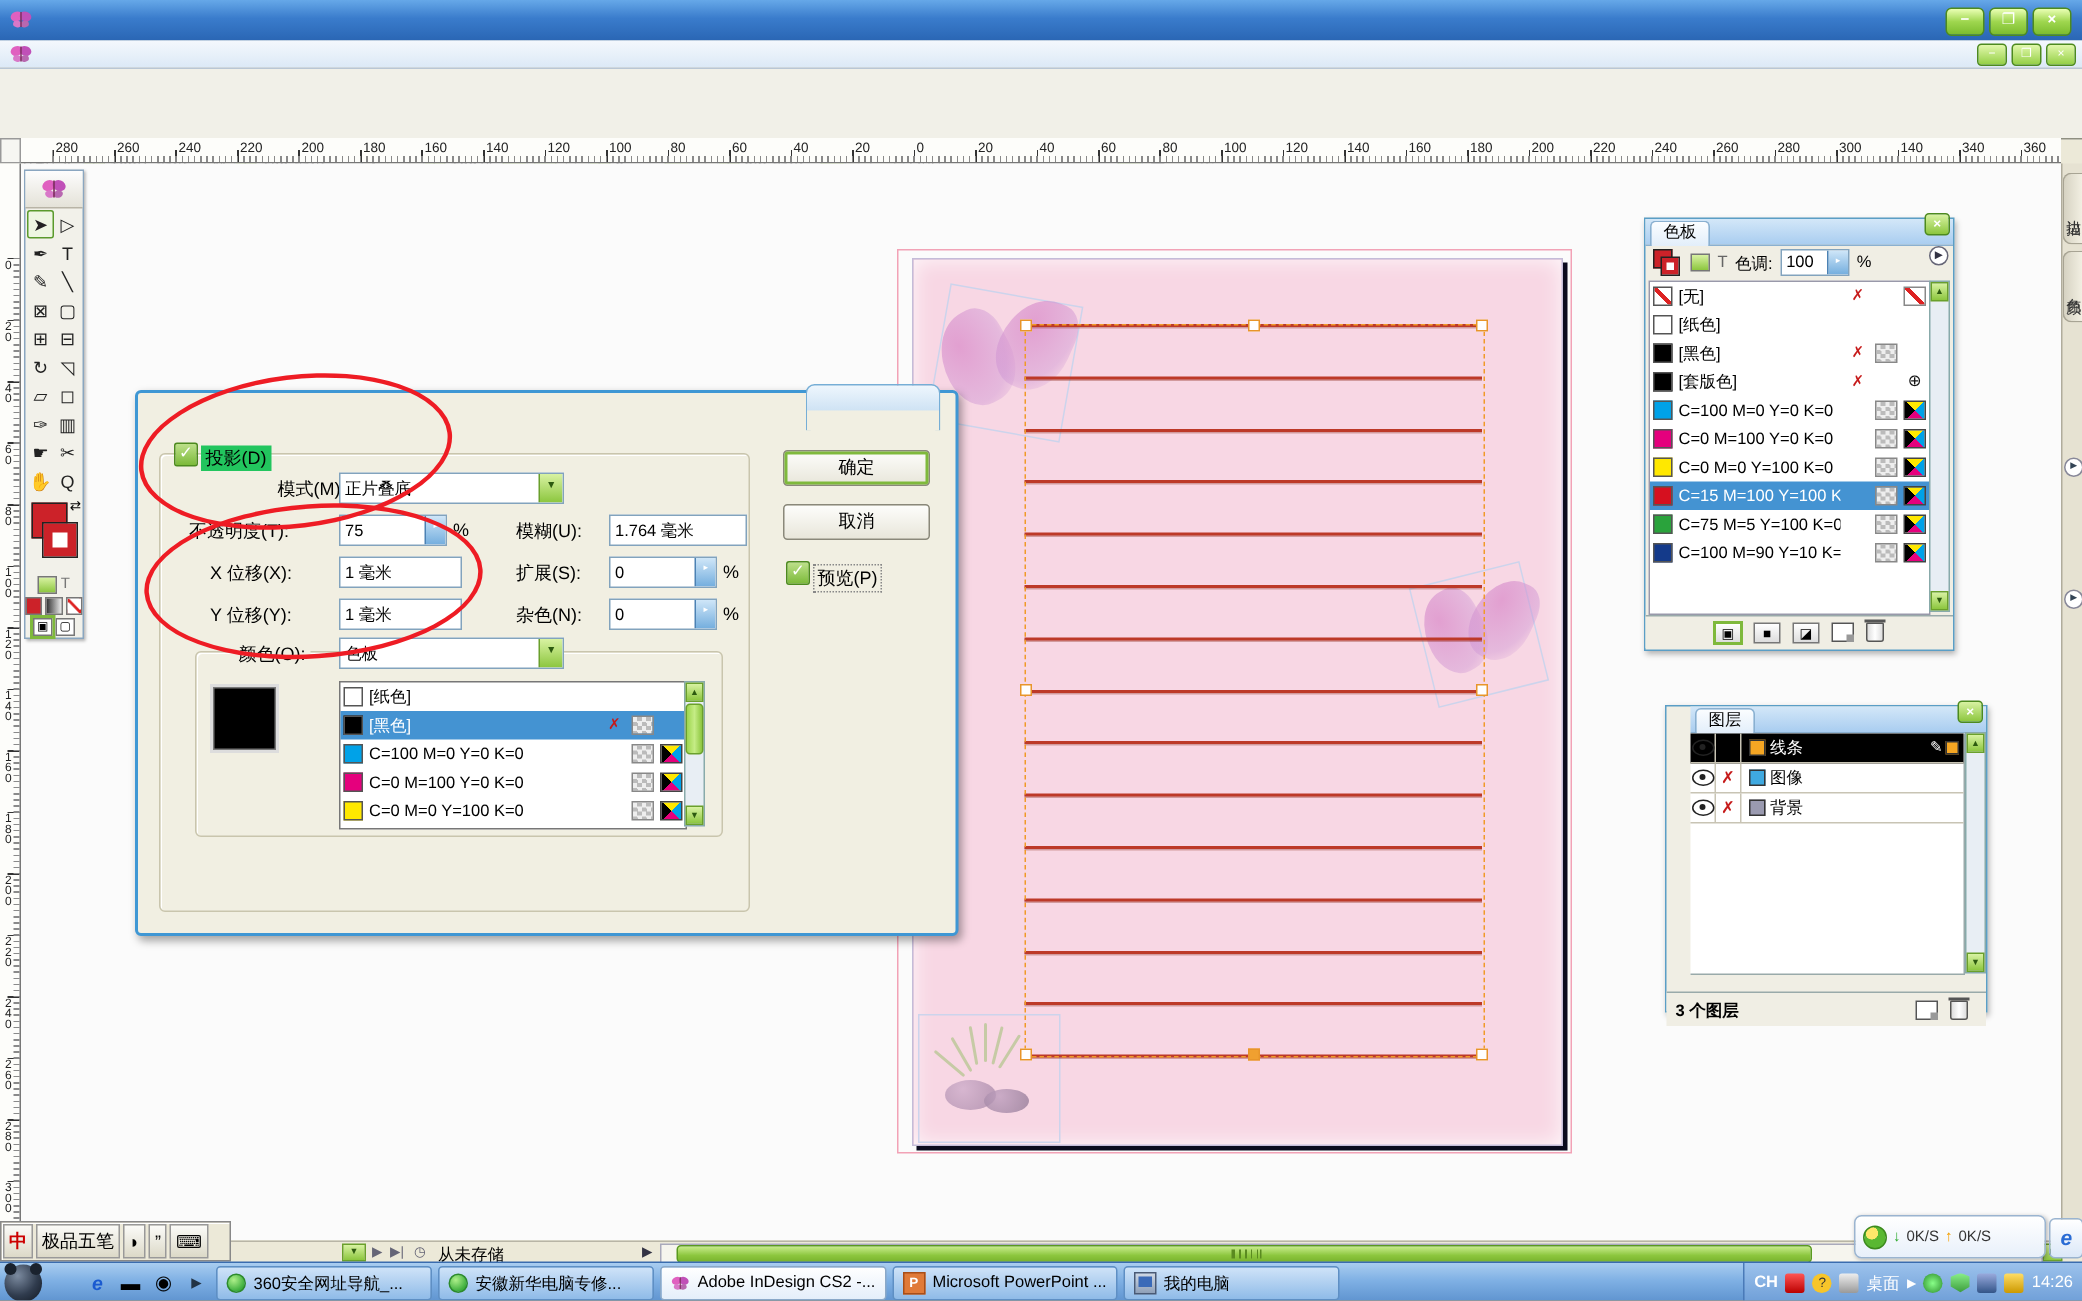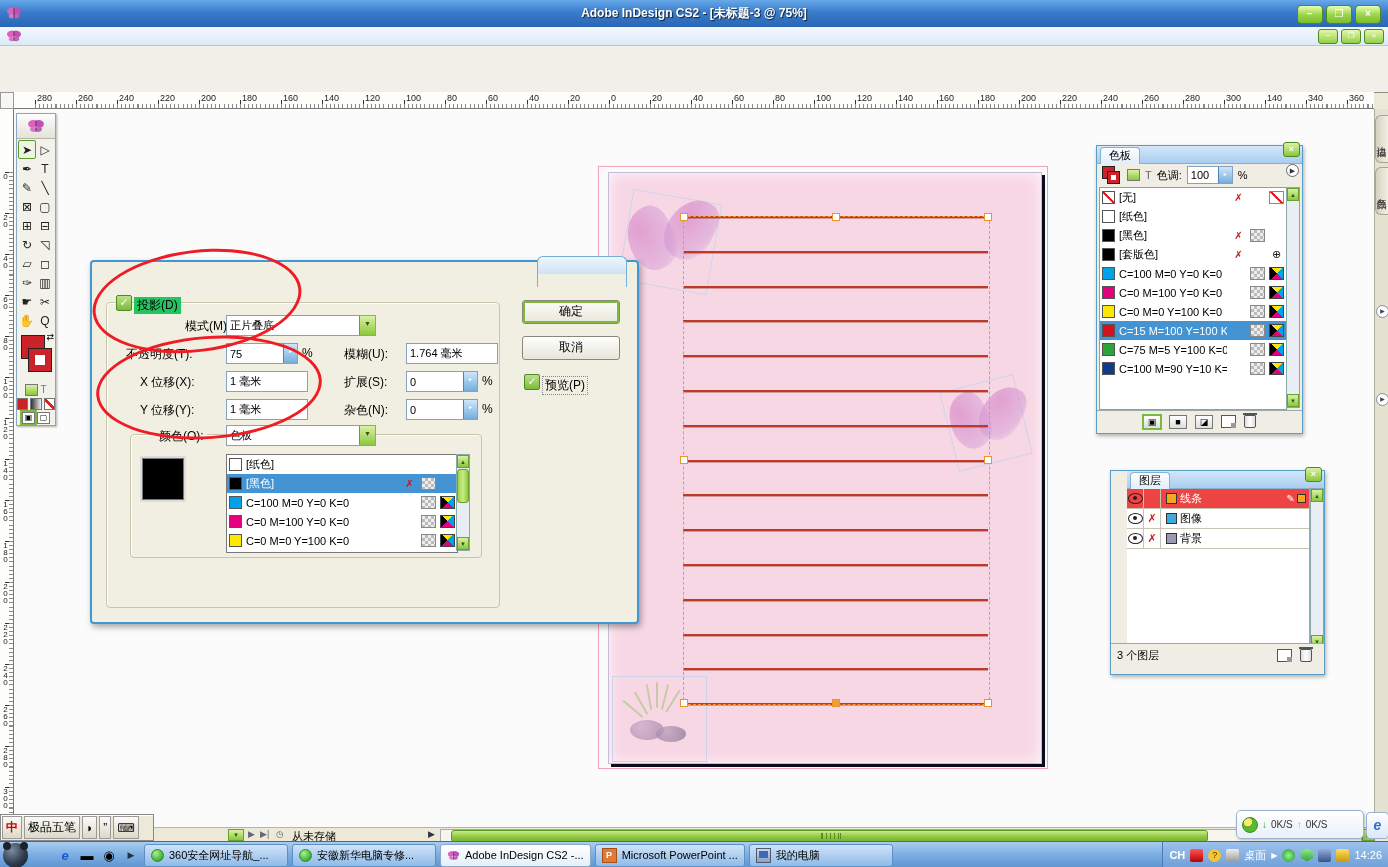--- a/index.html
+++ b/index.html
@@ -101,21 +101,21 @@
   .pbtn{width:18px;height:14px;border:1px solid #777;background:linear-gradient(#fff,#ddd);box-sizing:border-box;text-align:center;font-size:9px;line-height:12px;}
   .pbtn.active{outline:2px solid #7fb93c;outline-offset:-1px;}
   .trash{width:10px;height:11px;border:1px solid #555;border-radius:1px 1px 2px 2px;position:relative;background:linear-gradient(90deg,#ddd,#fff,#ddd);}
   .trash:before{content:"";position:absolute;top:-3px;left:-2px;right:-2px;height:2px;background:#555;}
   .newsw{width:13px;height:11px;border:1px solid #555;background:#fff;position:relative;}
   .newsw:before{content:"";position:absolute;right:-1px;bottom:-1px;width:5px;height:5px;background:#999;}
   .eye{width:13px;height:9px;border:1px solid #222;border-radius:50%;position:relative;display:inline-block;}
   .eye:after{content:"";position:absolute;left:4px;top:1.5px;width:4px;height:4px;border-radius:50%;background:#222;}
   .lrow{display:flex;align-items:center;height:19px;border-bottom:1px solid #c8c4b4;}
   .lrow .cell{width:17px;height:19px;border-right:1px solid #c8c4b4;display:flex;align-items:center;justify-content:center;box-sizing:border-box;}
-  .lrow.sel{background:#ef4444;color:#fff;}
+  .lrow.sel{background:#000000;color:#fff;}
   .lcolor{width:9px;height:9px;border:1px solid #333;margin:0 3px 0 5px;}
   
   #dock{left:1374px;top:109px;width:14px;height:718px;background:#e6e2d2;border-left:1px solid #b0ac9c;}
   .docktab{position:absolute;left:0;width:13px;background:linear-gradient(90deg,#d6d2c2,#f2efe2);border:1px solid #a8a494;border-right:none;border-radius:6px 0 0 6px;writing-mode:vertical-rl;text-orientation:upright;font-size:10px;letter-spacing:-1px;text-align:center;color:#333;padding:4px 0;box-sizing:border-box;}
   .dockarrow{position:absolute;left:1px;width:11px;height:11px;border:1px solid #889;border-radius:50%;background:#fff;font-size:6px;line-height:11px;text-align:center;color:#345;}
   
   #statusrow{left:0;top:827px;width:1388px;height:14px;background:#ece9d8;border-top:1px solid #b8b5a6;}
   #hscroll-track{position:absolute;left:440px;top:1px;width:920px;height:12px;background:#f6f5ee;border:1px solid #aab;}
   #hscroll-thumb{position:absolute;left:10px;top:0;width:755px;height:10px;background:linear-gradient(#c8ec8c,#8cc63e 60%,#7ab42e);border:1px solid #5a9a20;border-radius:3px;}
   #hscroll-grip{position:absolute;left:50%;top:2px;width:18px;height:6px;margin-left:-9px;border-left:1px solid #5a8a20;border-right:1px solid #5a8a20;background:repeating-linear-gradient(90deg,#5a8a20 0 1px,transparent 1px 4px);}
@@ -152,21 +152,20 @@
 <div id="screen">
 
   <div class="abs" id="titlebar">
     <span class="abs bf-icon" style="left: 6px; top: 5px; width: 16px; height: 16px; display: inline-block;"><svg viewBox="0 0 16 16" width="100%" height="100%">
           <ellipse cx="5" cy="6" rx="4" ry="3.2" fill="#e060c0" transform="rotate(-20 5 6)"></ellipse>
           <ellipse cx="11" cy="6" rx="4" ry="3.2" fill="#c050b8" transform="rotate(20 11 6)"></ellipse>
           <ellipse cx="5.5" cy="11" rx="2.8" ry="2.2" fill="#d878c8" transform="rotate(15 5.5 11)"></ellipse>
           <ellipse cx="10.5" cy="11" rx="2.8" ry="2.2" fill="#b868b0" transform="rotate(-15 10.5 11)"></ellipse>
           <line x1="8" y1="3" x2="8" y2="13" stroke="#803060" stroke-width="1"></line>
         </svg></span>
-    <span id="title-text">Adobe InDesign CS2 - [未标题-3 @ 75%]</span>
     <span class="abs winbtn" style="left:1297px;top:5px;">−</span>
     <span class="abs winbtn" style="left:1326px;top:5px;">❐</span>
     <span class="abs winbtn" style="left:1355px;top:5px;">×</span>
   </div>
 
   <div class="abs" id="menubar">
     <span class="bf-icon" style="width: 16px; height: 16px; margin: 0px 4px; display: inline-block;"><svg viewBox="0 0 16 16" width="100%" height="100%">
           <ellipse cx="5" cy="6" rx="4" ry="3.2" fill="#e060c0" transform="rotate(-20 5 6)"></ellipse>
           <ellipse cx="11" cy="6" rx="4" ry="3.2" fill="#c050b8" transform="rotate(20 11 6)"></ellipse>
           <ellipse cx="5.5" cy="11" rx="2.8" ry="2.2" fill="#d878c8" transform="rotate(15 5.5 11)"></ellipse>
@@ -670,21 +669,21 @@
             <div style="color: rgb(198, 26, 26); font-weight: bold; font-size: 11px;">✗</div>
           </div>
           <div class="lcolor" style="background: rgb(154, 154, 176);"></div>
           <div style="flex: 1 1 0%; font-size: 11px;">背景</div>
         </div>
       </div>
     <div class="vscroll" style="right:0;top:17px;height:161px;">
       <span class="varrow" style="top:0;">▲</span>
       <span class="varrow" style="bottom:0;">▼</span>
     </div>
-    <div class="pbottom" style="top:172px;height:22px;">
+    <div class="pbottom" style="top:190px;height:22px;font-weight:bold;">
       <span style="font-size:11px;">3 个图层</span>
       <span class="newsw" style="margin-left:auto;"></span>
       <span class="trash" style="margin-right:6px;"></span>
     </div>
   </div>
 
   <div class="abs" id="dock">
     <div class="docktab" style="top:6px;height:48px;">描边</div>
     <div class="docktab" style="top:58px;height:48px;">颜色</div>
     <span class="dockarrow" style="top:196px;">▶</span>

